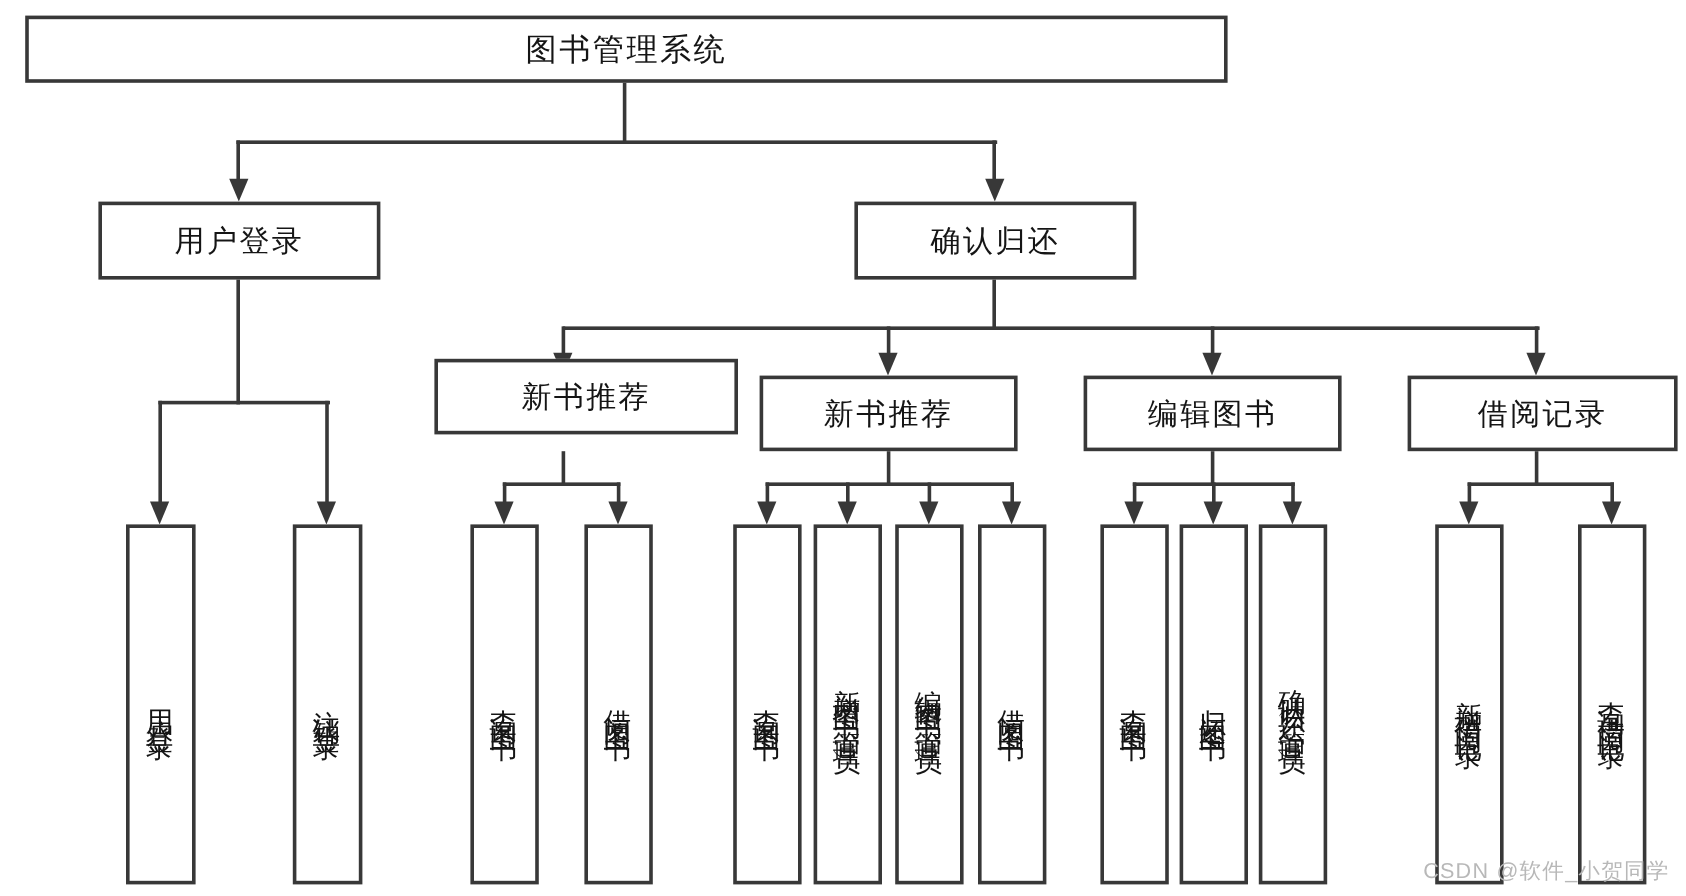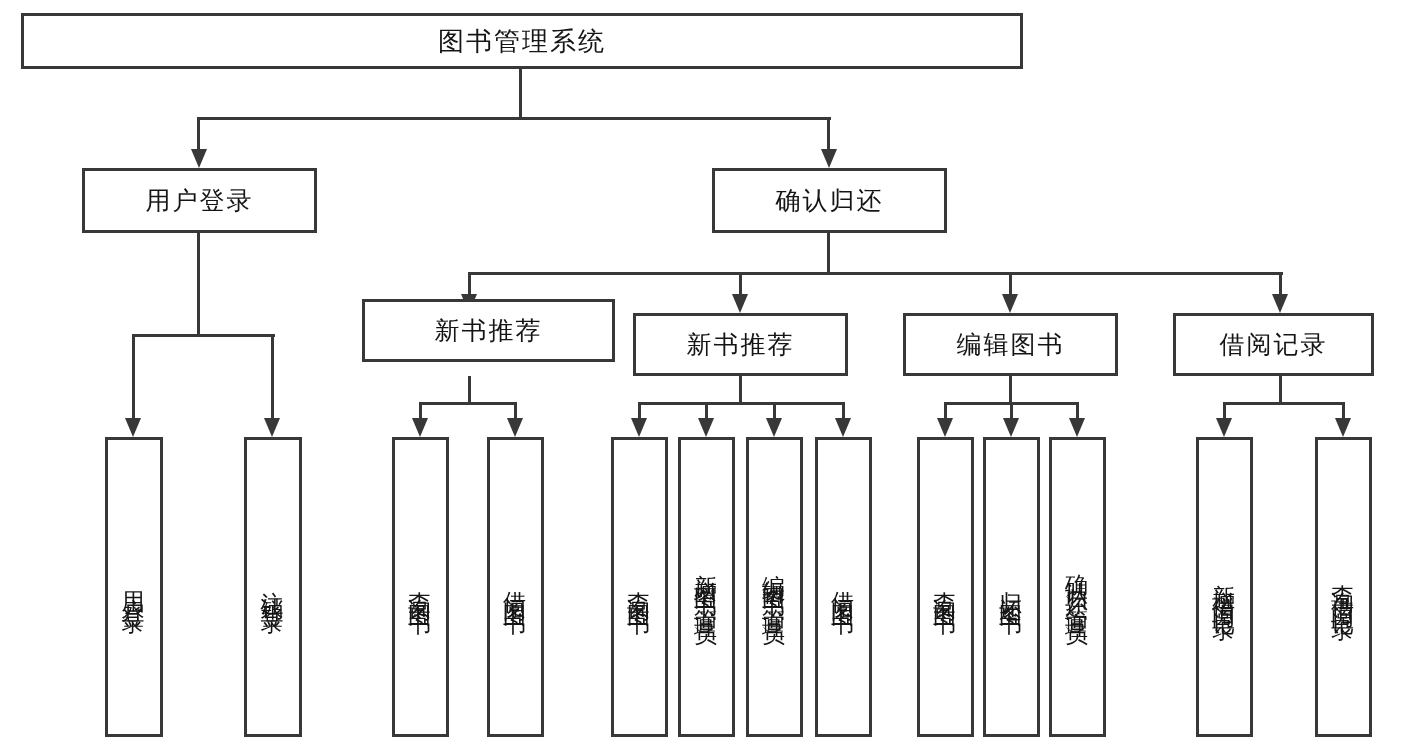--- a/index.html
+++ b/index.html
@@ -72,21 +72,21 @@
   <div class="vline" style="left:739px;top:272px;height:24px"></div>
   <div class="arrow" style="left:732px;top:294px"></div>
   <div class="vline" style="left:1009px;top:272px;height:24px"></div>
   <div class="arrow" style="left:1002px;top:294px"></div>
   <div class="vline" style="left:1279px;top:272px;height:24px"></div>
   <div class="arrow" style="left:1272px;top:294px"></div>
 
   <div class="box hnode" style="left:362px;top:299px;width:253px;height:63px">新书推荐</div>
   <div class="box hnode" style="left:633px;top:313px;width:215px;height:63px">新书推荐</div>
   <div class="box hnode" style="left:903px;top:313px;width:215px;height:63px">编辑图书</div>
-  <div class="box hnode" style="left:1173px;top:313px;width:201px;height:63px">借阅记录</div>
+  <div class="box hnode" style="left:1173px;top:313px;width:225px;height:63px">借阅记录</div>
 
   <div class="vline" style="left:468px;top:376px;height:29px"></div>
   <div class="vline" style="left:739px;top:376px;height:29px"></div>
   <div class="vline" style="left:1009px;top:376px;height:29px"></div>
   <div class="vline" style="left:1279px;top:376px;height:29px"></div>
 
   <div class="hline" style="left:419px;top:402px;width:98px"></div>
   <div class="hline" style="left:638px;top:402px;width:207px"></div>
   <div class="hline" style="left:944px;top:402px;width:135px"></div>
   <div class="hline" style="left:1223px;top:402px;width:122px"></div>
@@ -128,14 +128,15 @@
   <div class="box vnode" style="left:746px;top:437px;width:57px;height:300px">编辑图书（管理员）</div>
   <div class="box vnode" style="left:815px;top:437px;width:57px;height:300px">借阅图书</div>
 
   <div class="box vnode" style="left:917px;top:437px;width:57px;height:300px">查询图书</div>
   <div class="box vnode" style="left:983px;top:437px;width:57px;height:300px">归还图书</div>
   <div class="box vnode" style="left:1049px;top:437px;width:57px;height:300px">确认归还（管理员）</div>
 
   <div class="box vnode" style="left:1196px;top:437px;width:57px;height:300px">新增借阅记录</div>
   <div class="box vnode" style="left:1315px;top:437px;width:57px;height:300px">查询借阅记录</div>
 
+  <div class="watermark">CSDN @软件_小贺同学</div>
 
 </div>
 
 </body></html>

